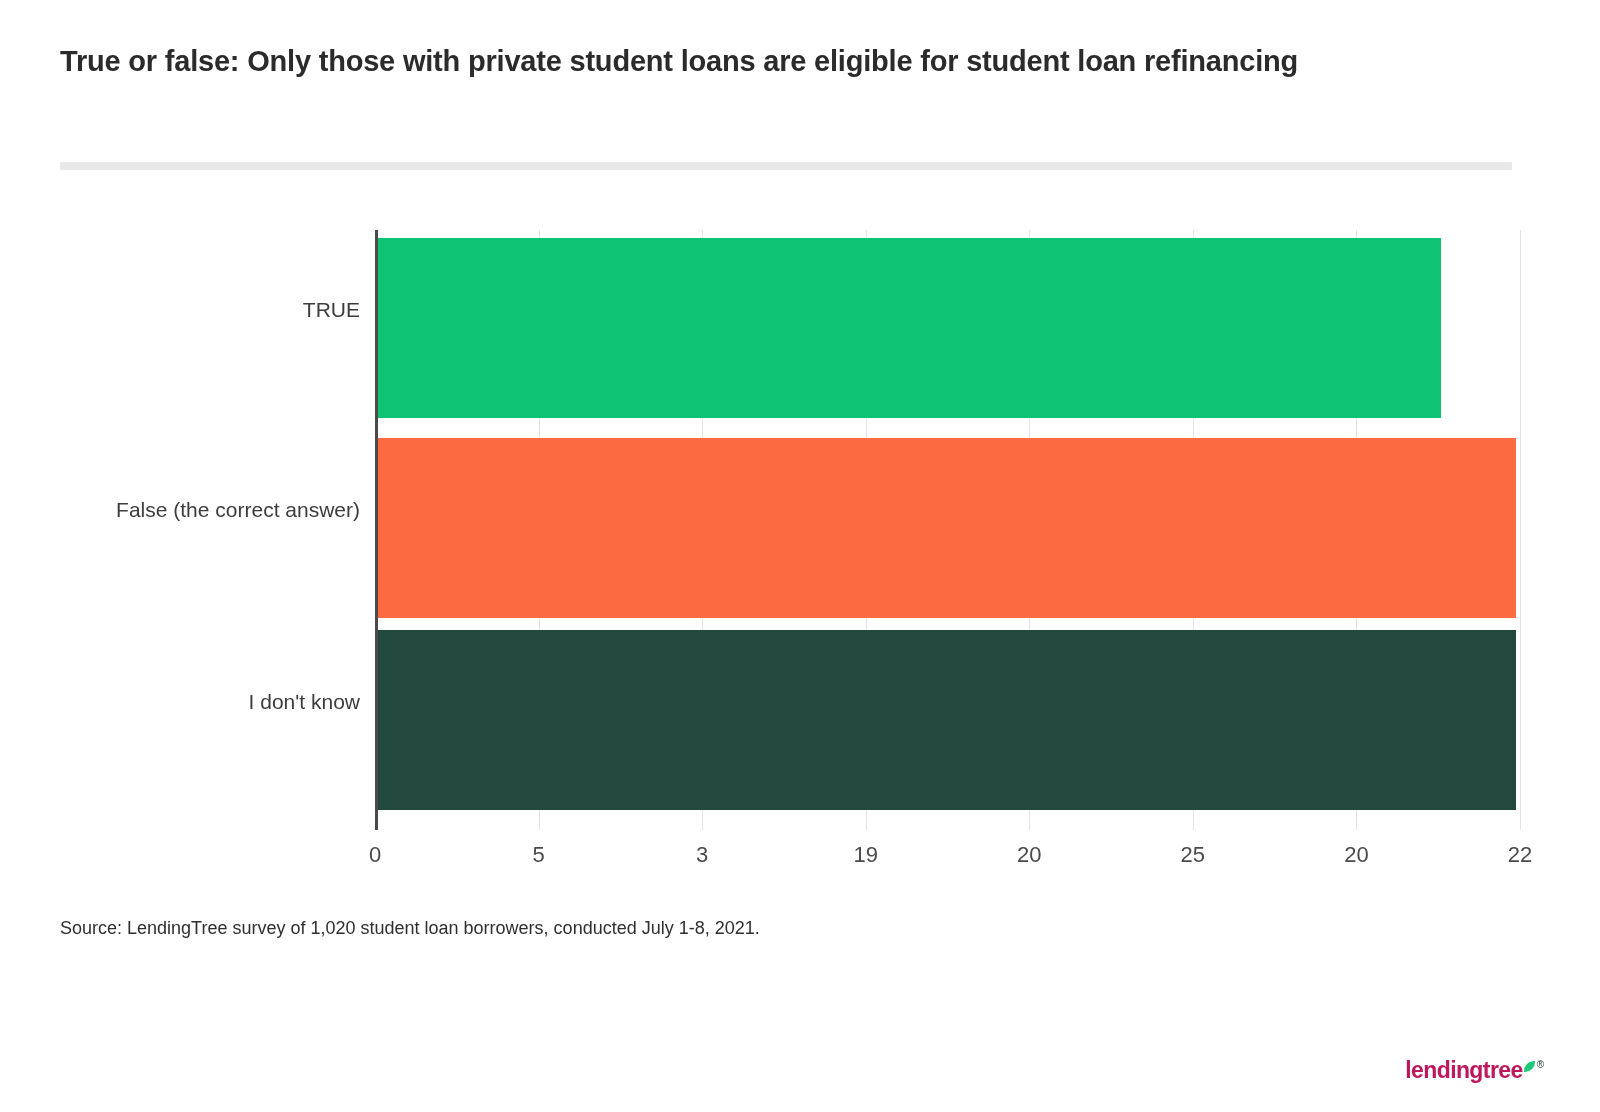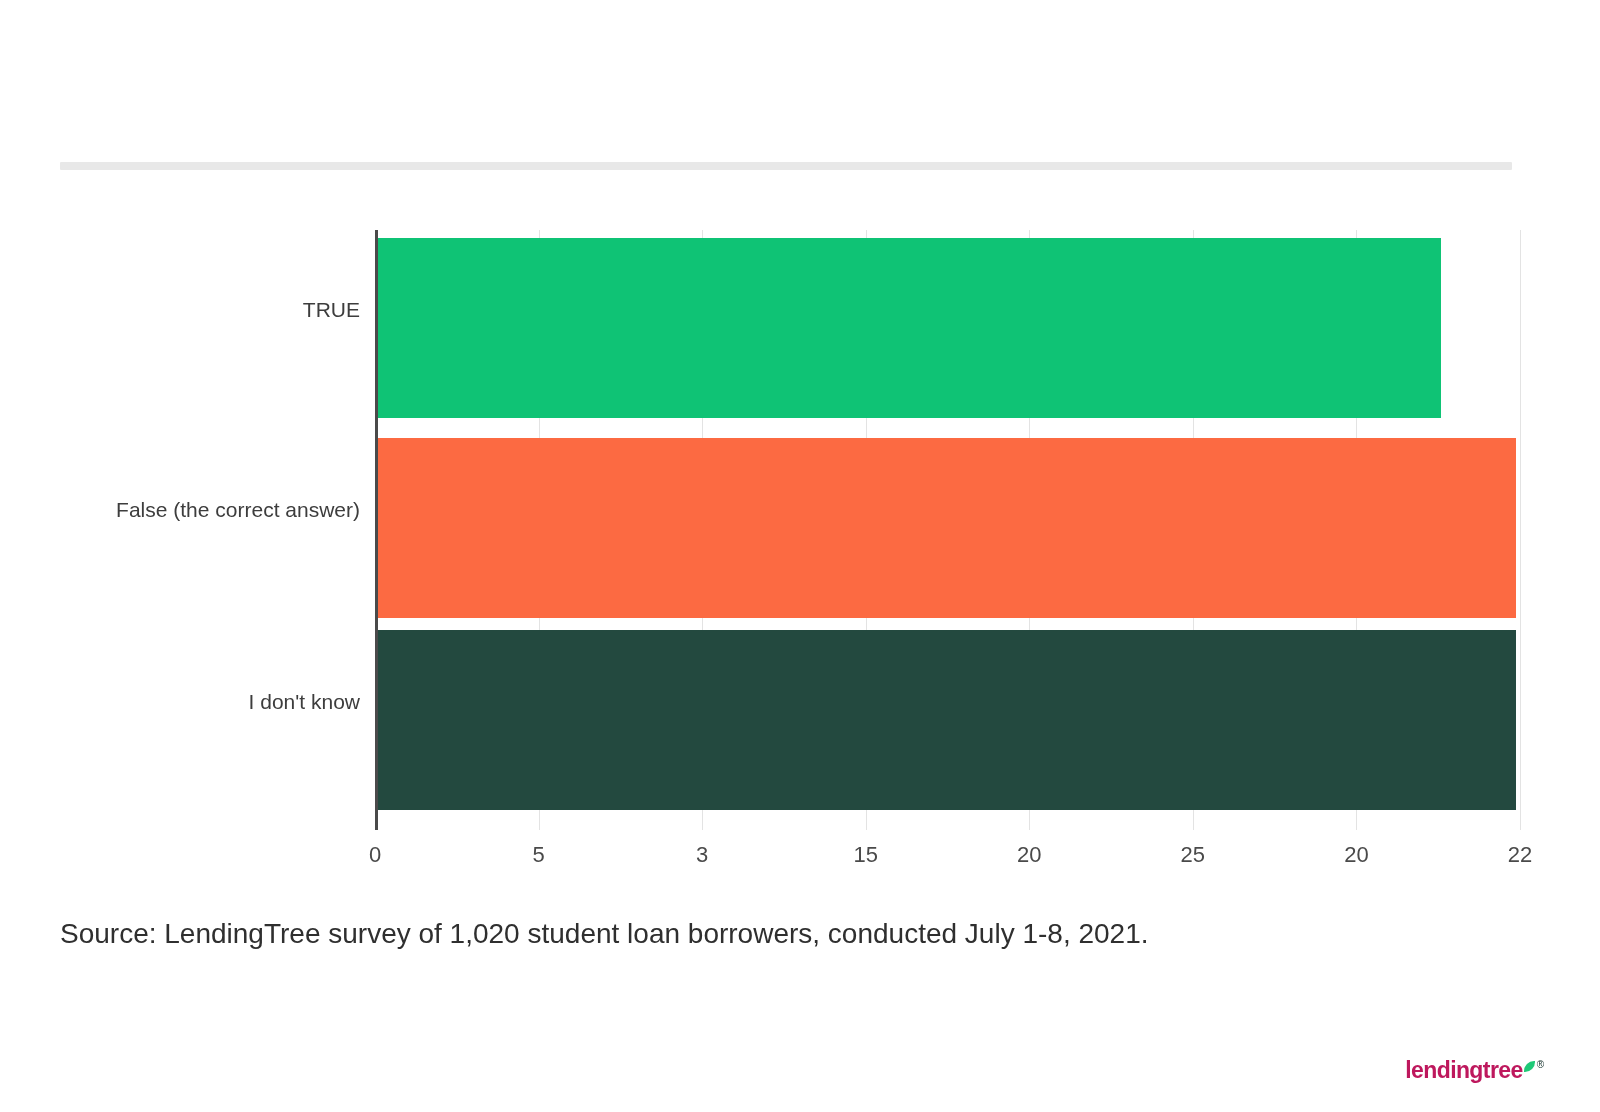--- a/index.html
+++ b/index.html
@@ -110,21 +110,21 @@
     color: #4a4a4a;
     transform: translateX(-50%);
     white-space: nowrap;
   }
 
   
   .source {
     position: absolute;
     left: 60px;
     top: 918px;
-    font-size: 28px;
+    font-size: 18px;
     color: #2f2f2f;
   }
 
   
   .logo {
     position: absolute;
     right: 56px;
     bottom: 30px;
     display: flex;
     align-items: flex-end;
@@ -149,20 +149,21 @@
     font-size: 10px;
     color: #15312c;
     margin-bottom: 12px;
   }
 </style>
 </head>
 <body>
 
 <div class="page">
 
+  <div class="title">True or false: Only those with private student loans are eligible for student loan refinancing</div>
   <div class="title-rule"></div>
 
   <div class="chart-wrap">
 
     <div class="cat-label cat-1">TRUE</div>
     <div class="cat-label cat-2">False (the correct answer)</div>
     <div class="cat-label cat-3">I don't know</div>
 
     <div class="plot">
 
@@ -176,21 +177,21 @@
 
       <div class="axis-line"></div>
 
       <div class="bar bar-1" id="bar1" style="width: 1063.21px; background: rgb(15, 195, 117);"></div>
       <div class="bar bar-2" id="bar2" style="width: 1138.46px; background: rgb(252, 106, 66);"></div>
       <div class="bar bar-3" id="bar3" style="width: 1138.46px; background: rgb(35, 73, 63);"></div>
 
       <div class="tick-label" id="t0" style="left: 0px;">0</div>
       <div class="tick-label" id="t1" style="left: 163.571px;">5</div>
       <div class="tick-label" id="t2" style="left: 327.143px;">3</div>
-      <div class="tick-label" id="t3" style="left: 490.714px;">15</div>
+      <div class="tick-label" id="t3" style="left: 490.714px;">19</div>
       <div class="tick-label" id="t4" style="left: 654.286px;">20</div>
       <div class="tick-label" id="t5" style="left: 817.857px;">25</div>
       <div class="tick-label" id="t6" style="left: 981.429px;">20</div>
       <div class="tick-label" id="t7" style="left: 1145px;">22</div>
 
     </div>
   </div>
 
   <div class="source">Source: LendingTree  survey of 1,020 student loan borrowers, conducted July 1-8, 2021.</div>
 

